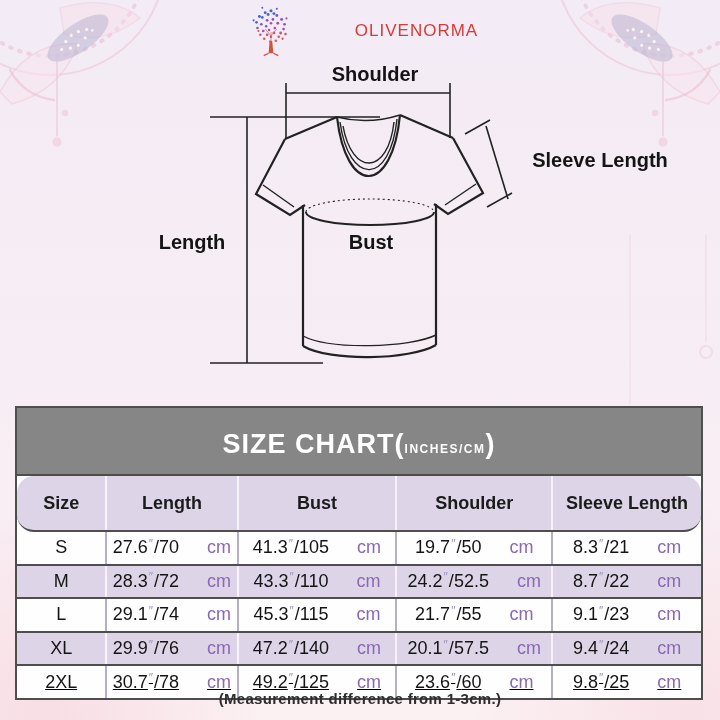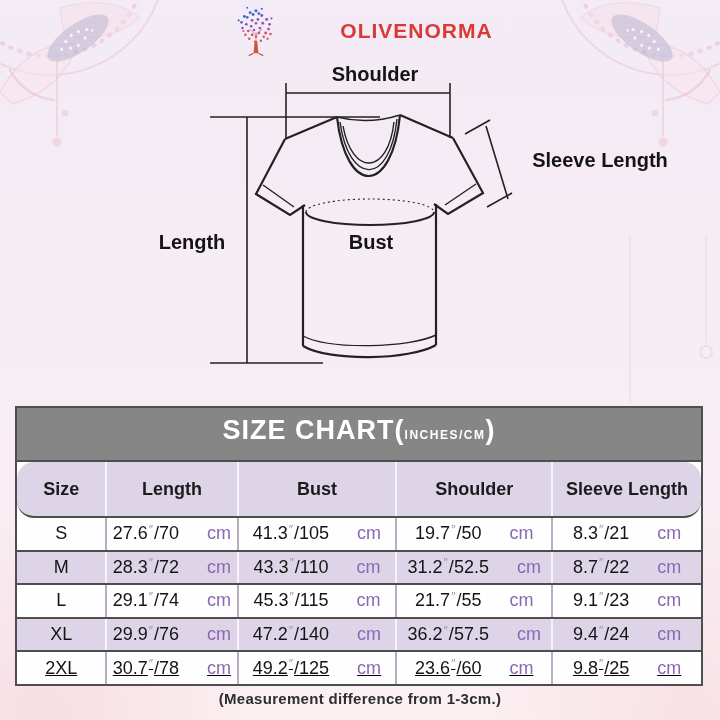--- a/index.html
+++ b/index.html
@@ -7,34 +7,34 @@
   .page{position:relative;width:720px;height:720px;overflow:hidden;
     background:
       radial-gradient(circle at 6% 100%, rgba(245,209,219,.6), transparent 22%),
       radial-gradient(circle at 96% 100%, rgba(246,212,221,.55), transparent 22%),
       linear-gradient(180deg,#f3ebf5 0%,#f7edf4 55%,#fbf0f2 100%);}
   svg{display:block;}
   .bg-decor{position:absolute;left:0;top:0;z-index:0;}
 
   
   .brand{position:absolute;left:0;top:2px;width:720px;display:flex;align-items:center;justify-content:center;gap:7px;z-index:3;}
-  .brand-name{color:#d93a36;font-weight:bold;font-size:21px;letter-spacing:1px;margin-left:48px;}
+  .brand-name{color:#d93a36;font-weight:normal;font-size:17px;letter-spacing:1px;margin-left:48px;}
 
   
   .diagram{position:absolute;left:0;top:0;width:720px;height:405px;z-index:2;}
   .diagram svg{position:absolute;left:0;top:0;}
   .lbl{position:absolute;font-weight:bold;color:#141414;font-size:20px;text-align:center;}
   .lbl.shoulder{left:285px;top:63px;width:180px;}
   .lbl.sleeve{left:502px;top:149px;width:196px;}
   .lbl.length{left:132px;top:231px;width:120px;}
   .lbl.bust{left:311px;top:231px;width:120px;}
 
   
   .chart{position:absolute;left:15px;top:406px;width:688px;z-index:3;border:2px solid #4e4e4e;background:#fff;box-sizing:border-box;}
-  .chart-title{height:45px;background:#868686;border-bottom:2px solid #4e4e4e;display:flex;align-items:baseline;justify-content:center;color:#fff;font-weight:bold;font-size:27px;letter-spacing:1px;padding-top:7px;box-sizing:content-box;}
+  .chart-title{height:45px;background:#868686;border-bottom:2px solid #4e4e4e;display:flex;align-items:baseline;justify-content:center;color:#fff;font-weight:bold;font-size:27px;letter-spacing:1px;padding-top:21px;box-sizing:content-box;}
   .chart-title .small{font-size:12px;letter-spacing:1.5px;}
   .tgrid{display:grid;grid-template-columns:13.2% 19.2% 23.2% 22.8% 21.6%;}
   .thead{height:54px;background:#ddd5e7;border-bottom:2px solid #4e4e4e;border-radius:17px;}
   .thead .tcell{font-weight:bold;font-size:18px;color:#1b1b1b;border-right:2px solid #f6f3f9;}
   .tcell{display:flex;align-items:center;justify-content:center;}
   .tcell:last-child{border-right:none !important;}
   .trow{height:31.6px;background:#fefefe;border-bottom:2px solid #4e4e4e;}
   .trow:last-child{border-bottom:none;text-decoration:underline;}
   .trow.alt{background:#ddd5e7;}
   .trow .tcell{font-size:18px;color:#141414;border-right:2px solid #b6aec3;}
@@ -241,21 +241,21 @@
             <span class="cm">cm</span>
           </div>
           <div class="tcell">
             <span class="in">43.3</span>
             <span class="mark">″</span>
             <span class="sep">/</span>
             <span class="cmv">110</span>
             <span class="cm">cm</span>
           </div>
           <div class="tcell">
-            <span class="in">31.2</span>
+            <span class="in">24.2</span>
             <span class="mark">″</span>
             <span class="sep">/</span>
             <span class="cmv">52.5</span>
             <span class="cm">cm</span>
           </div>
           <div class="tcell">
             <span class="in">8.7</span>
             <span class="mark">″</span>
             <span class="sep">/</span>
             <span class="cmv">22</span>
@@ -303,21 +303,21 @@
             <span class="cm">cm</span>
           </div>
           <div class="tcell">
             <span class="in">47.2</span>
             <span class="mark">″</span>
             <span class="sep">/</span>
             <span class="cmv">140</span>
             <span class="cm">cm</span>
           </div>
           <div class="tcell">
-            <span class="in">36.2</span>
+            <span class="in">20.1</span>
             <span class="mark">″</span>
             <span class="sep">/</span>
             <span class="cmv">57.5</span>
             <span class="cm">cm</span>
           </div>
           <div class="tcell">
             <span class="in">9.4</span>
             <span class="mark">″</span>
             <span class="sep">/</span>
             <span class="cmv">24</span>

